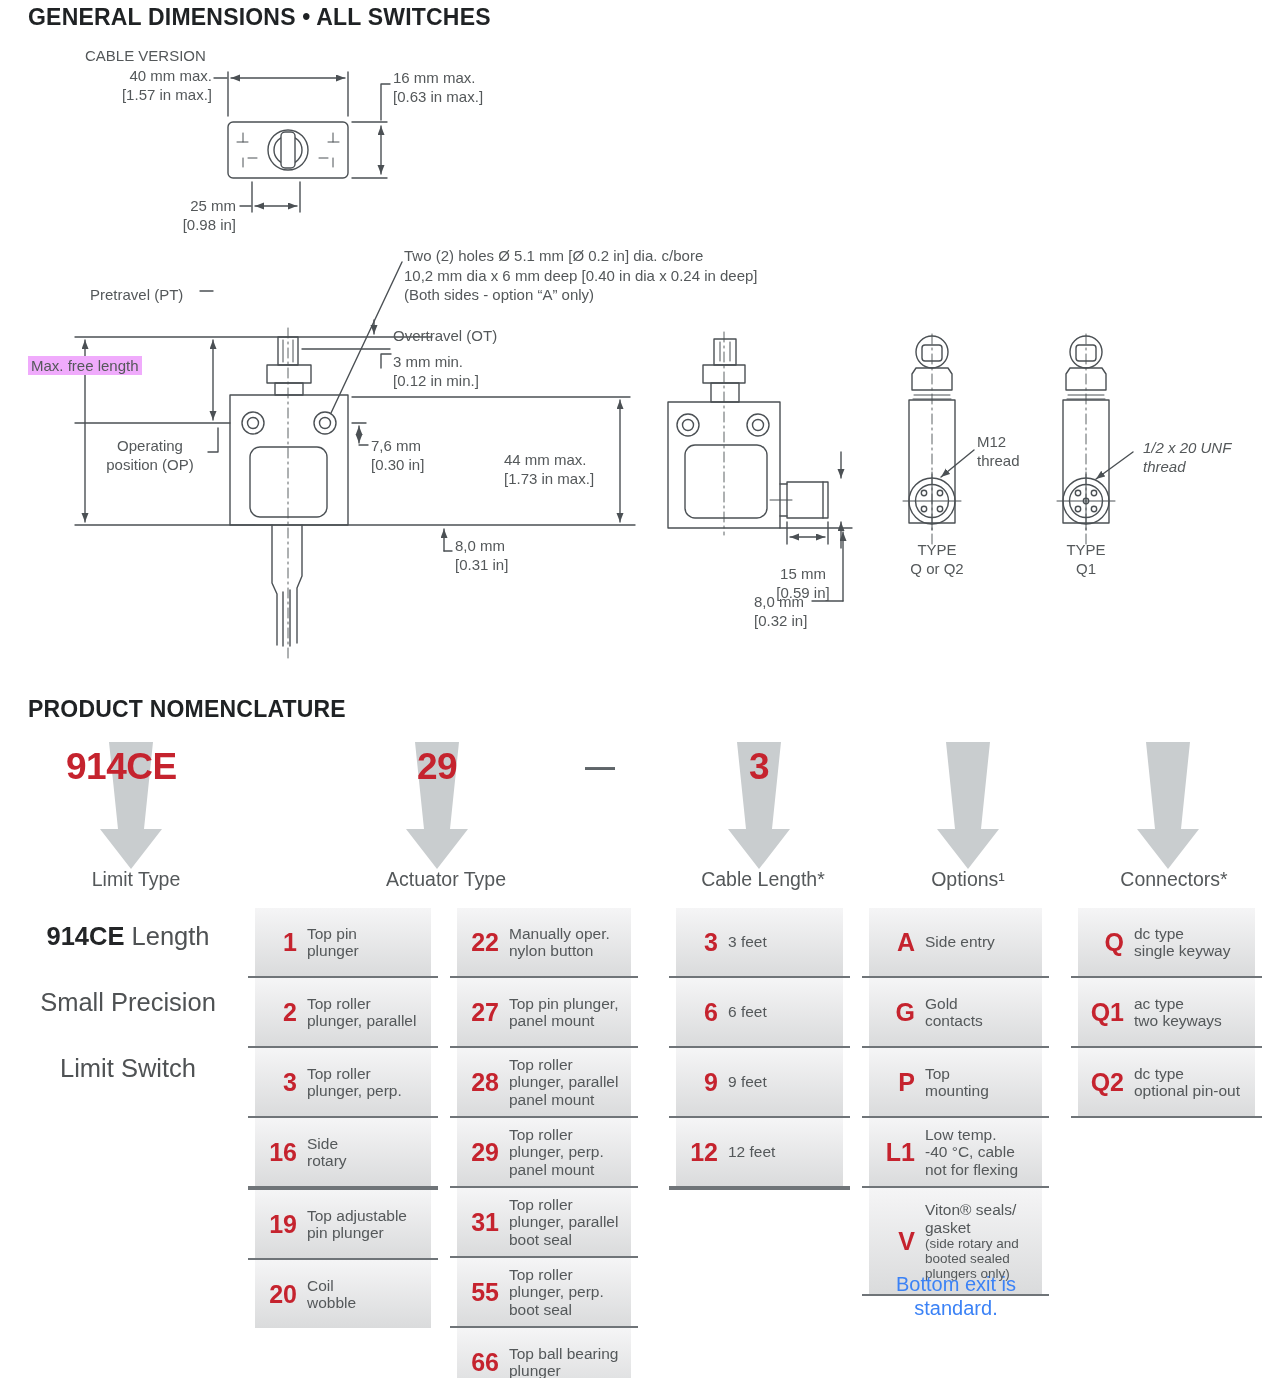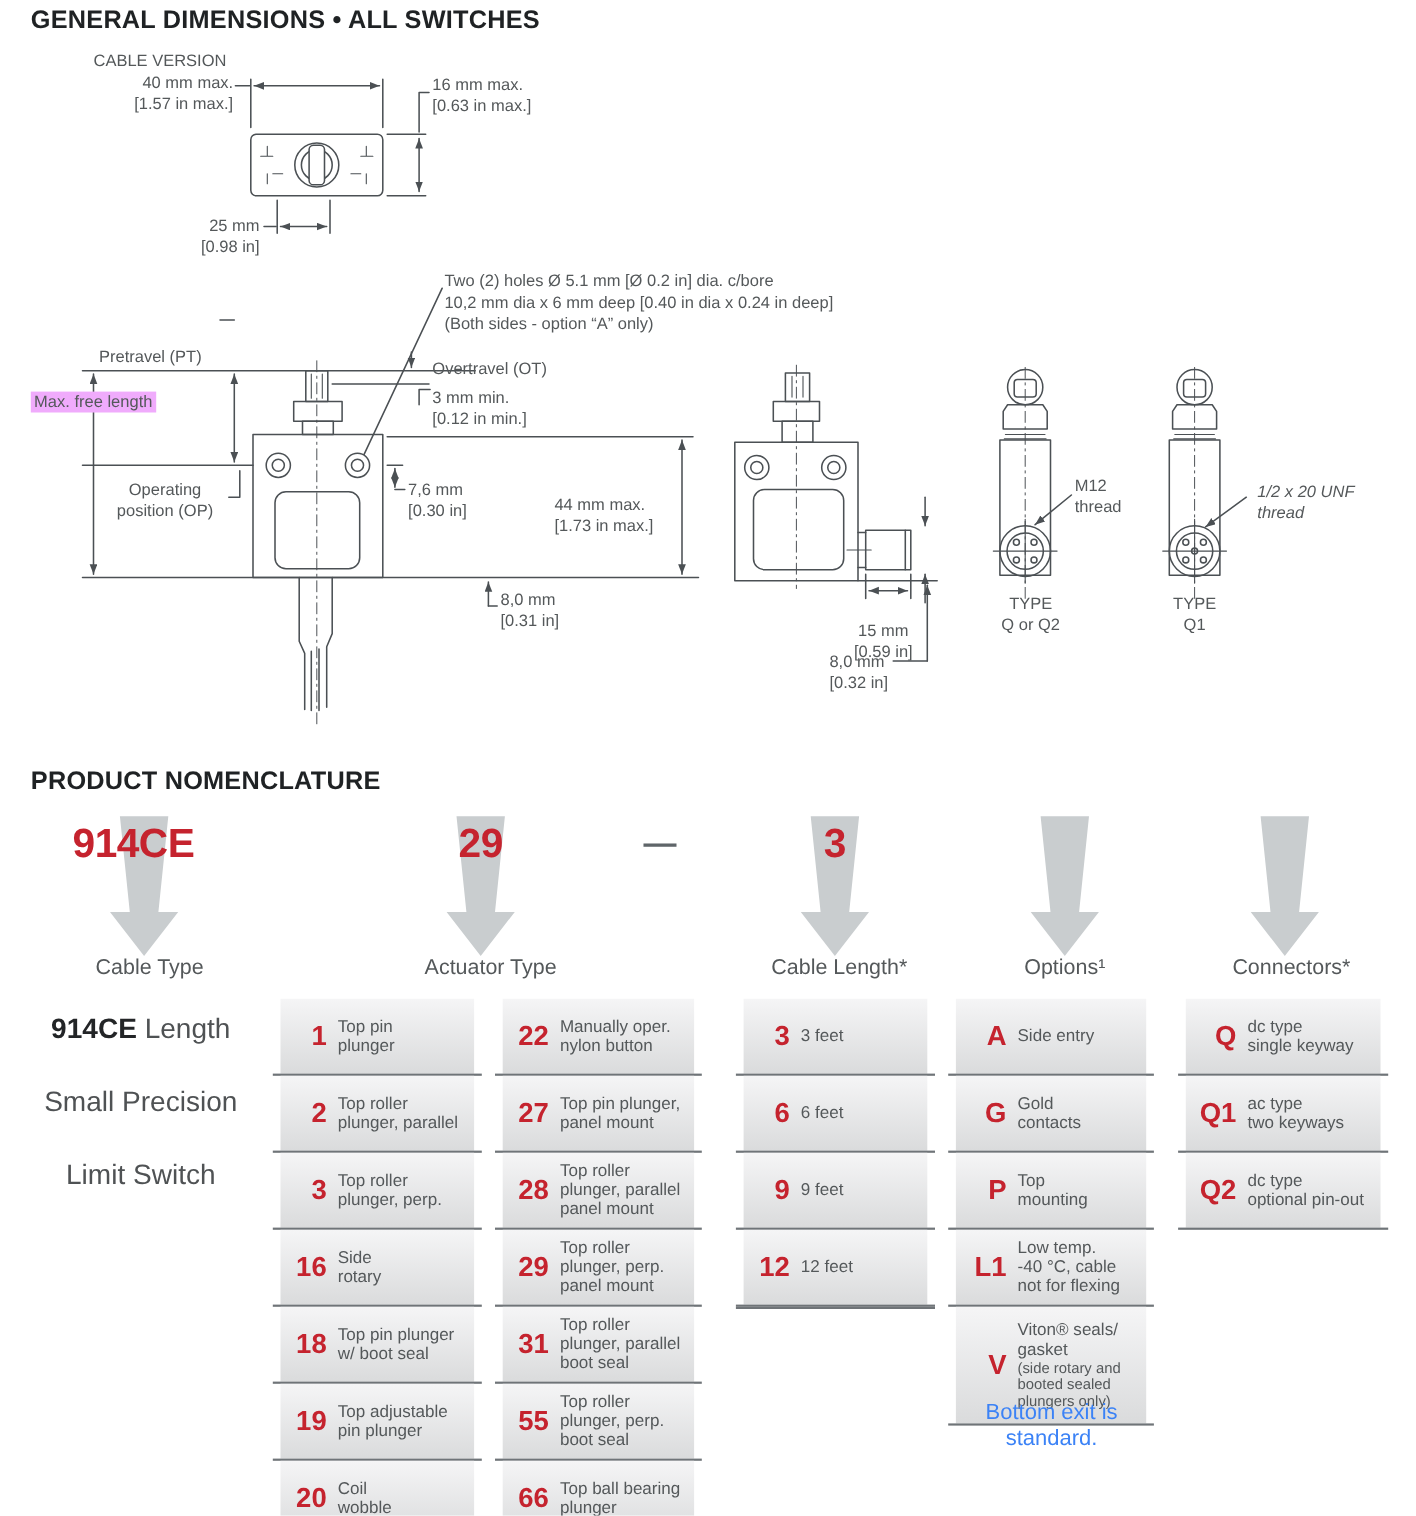--- a/index.html
+++ b/index.html
@@ -171,21 +171,21 @@
   <div class="lbl" style="left:85px;top:46px;">CABLE VERSION</div>
   <div class="lbl right" style="left:96px;top:66px;width:116px;">40 mm max.
 [1.57 in max.]</div>
   <div class="lbl" style="left:393px;top:68px;">16 mm max.
 [0.63 in max.]</div>
   <div class="lbl right" style="left:160px;top:196px;width:76px;">25 mm
 [0.98 in]</div>
   <div class="lbl note3" style="left:404px;top:246px;">Two (2) holes Ø 5.1 mm [Ø 0.2 in] dia. c/bore
 10,2 mm dia x 6 mm deep [0.40 in dia x 0.24 in deep]
 (Both sides - option “A” only)</div>
-  <div class="lbl" style="left:90px;top:285px;margin-top:30px;">Pretravel (PT)</div>
+  <div class="lbl" style="left:90px;top:285px;">Pretravel (PT)</div>
   <div class="lbl whitebg" style="left:28px;top:356px;">Max. free length</div>
   <div class="lbl" style="left:393px;top:326px;">Overtravel (OT)</div>
   <div class="lbl" style="left:393px;top:352px;">3 mm min.
 [0.12 in min.]</div>
   <div class="lbl center" style="left:88px;top:436px;width:124px;">Operating
 position (OP)</div>
   <div class="lbl" style="left:371px;top:436px;">7,6 mm
 [0.30 in]</div>
   <div class="lbl" style="left:504px;top:450px;">44 mm max.
 [1.73 in max.]</div>
@@ -202,21 +202,21 @@
   <div class="lbl" style="left:1143px;top:438px;font-style:italic;">1/2 x 20 UNF
 thread</div>
   <div class="lbl center" style="left:1051px;top:540px;width:70px;">TYPE
 Q1</div>
 
   <div class="code-big" style="left:66px;top:746px;">914CE</div>
   <div class="code-big center" style="left:412px;top:746px;width:50px;">29</div>
   <div class="sep-dash center" style="left:578px;top:750px;width:44px;">—</div>
   <div class="code-big center" style="left:744px;top:746px;width:30px;">3</div>
 
-  <div class="grp" style="left:46px;width:180px;">Cable Type</div>
+  <div class="grp" style="left:46px;width:180px;">Limit Type</div>
   <div class="grp" style="left:346px;width:200px;">Actuator Type</div>
   <div class="grp" style="left:663px;width:200px;">Cable Length*</div>
   <div class="grp" style="left:893px;width:150px;">Options¹</div>
   <div class="grp" style="left:1074px;width:200px;">Connectors*</div>
 
   <div class="series"><span class="b">914CE</span><span> Length</span><br>
     <span>Small Precision</span><br>
     <span>Limit Switch</span>
   </div>
 
@@ -246,27 +246,20 @@
     </div>
     <div class="rule"></div>
     <div class="cell">
       <span class="code">16</span>
       <div class="txt">
           <span class="desc">Side
 rotary</span>
         </div>
     </div>
     <div class="rule"></div>
-    <div class="cell">
-      <span class="code">18</span>
-      <div class="txt">
-          <span class="desc">Top pin plunger
-w/ boot seal</span>
-        </div>
-    </div>
     <div class="rule"></div>
     <div class="cell">
       <span class="code">19</span>
       <div class="txt">
           <span class="desc">Top adjustable
 pin plunger</span>
         </div>
     </div>
     <div class="rule"></div>
     <div class="cell">

